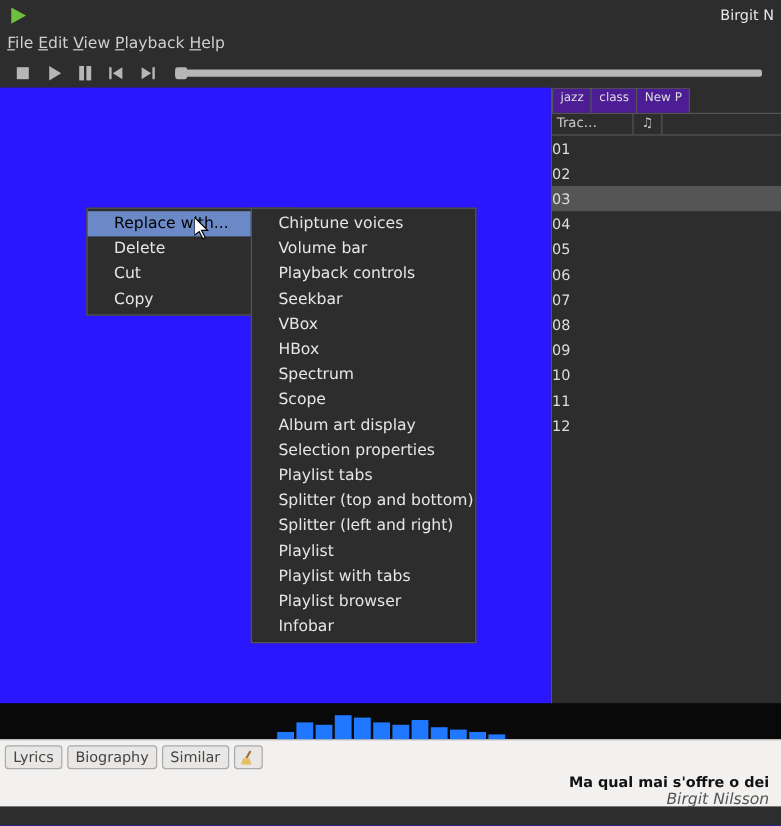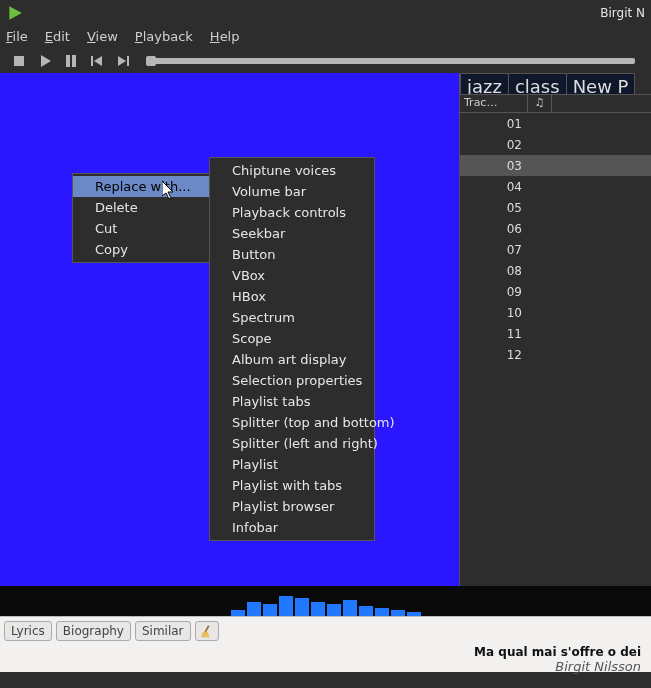--- a/index.html
+++ b/index.html
@@ -2,51 +2,51 @@
 <html><head>
 <meta charset="utf-8">
 <style>
   * { margin: 0; padding: 0; box-sizing: border-box; font-family: "DejaVu Sans", "Liberation Sans", Arial, sans-serif; }
   body { width: 651px; height: 688px; background: #2d2d2d; color: #e6e6e6; font-size: 13px; overflow: hidden; position: relative; }
   .titlebar { height: 25px; background: #2d2d2d; display: flex; align-items: center; padding: 0 6px; }
   .titlebar-logo { width: 18px; height: 18px; display: flex; align-items: center; justify-content: center; }
   .titlebar-spacer { flex: 1; }
   .titlebar-user { font-size: 12px; color: #e6e6e6; }
 
-  .menubar { height: 22px; background: #2d2d2d; display: flex; align-items: center; padding: 0 6px; gap: 17px; color: #cfcfcf; }
+  .menubar { height: 22px; background: #2d2d2d; display: flex; align-items: center; padding: 0 6px; gap: 4px; color: #cfcfcf; }
   .menubar span { cursor: pointer; }
   .menubar span u { text-decoration: underline; }
 
   .toolbar { height: 24px; background: #2d2d2d; display: flex; align-items: center; padding: 0 8px; gap: 4px; margin-top: 2px; }
   .tb-btn { width: 22px; height: 20px; display: flex; align-items: center; justify-content: center; color: #b6b6b6; }
   .tb-btn svg { width: 16px; height: 16px; display:block; }
   .seek { flex: 1; height: 6px; background: #b6b6b6; border-radius: 2px; margin: 0 8px; position: relative; }
   .seek-thumb { position: absolute; left: 0; top: -2px; width: 10px; height: 10px; background: #b6b6b6; border-radius: 2px; }
 
   .main { display: flex; height: 515px; }
   .left-pane { width: 459px; background: #2a16ff; position: relative; }
   .right-pane { flex: 1; background: #2d2d2d; border-left: 1px solid #555; display: flex; flex-direction: column; }
 
   .pl-tabs { display: flex; height: 22px; border-bottom: 1px solid #555; }
-  .pl-tab { border: 1px solid #555; border-bottom: none; padding: 2px 6px; font-size: 18px; background: #0f172a; color: #ddd; border-radius: 2px 2px 0 0; margin-right: -1px; white-space: nowrap; overflow: hidden; }
+  .pl-tab { border: 1px solid #555; border-bottom: none; padding: 2px 6px; font-size: 10px; background: #4c1d95; color: #ddd; border-radius: 2px 2px 0 0; margin-right: -1px; white-space: nowrap; overflow: hidden; }
   .pl-header { display: flex; height: 18px; border-bottom: 1px solid #555; font-size: 11px; color: #ccc; }
   .pl-header div { padding: 1px 4px; border-right: 1px solid #555; }
   .pl-col-trackno { width: 68px; overflow: hidden; text-overflow: ellipsis; white-space: nowrap; }
   .pl-col-icon { width: 24px; text-align: center; }
   .pl-body { flex: 1; overflow: hidden; }
   .pl-row { display: flex; height: 21px; align-items: center; font-size: 12px; color: #ddd; }
   .pl-row.selected { background: #555; }
-  .pl-row .c1 { width: 68px; text-align: right; padding-right: 6px; }
+  .pl-row .c1 { width: 68px; padding-right: 6px; }
 
   .ctx-menu { position: absolute; background: #2d2d2d; border: 1px solid #555; color: #e6e6e6; font-size: 13px; padding: 2px 0; z-index: 10; }
   .ctx-item { padding: 3px 18px 3px 22px; white-space: nowrap; position: relative; }
   .ctx-item.hover { background: #6b89c7; color: #000; }
   .ctx-arrow { position: absolute; right: 6px; top: 4px; font-size: 10px; }
   .ctx1 { left: 52px; top: 100px; width: 172px; margin-left: 20px; }
-  .ctx2 { left: 209px; top: 84px; width: 166px; }
+  .ctx2 { left: 209px; top: 100px; width: 188px; }
 
   .cursor { position: absolute; left: 162px; top: 108px; z-index: 20; pointer-events: none; }
 
   .bottom { position: absolute; left:0; right:0; top: calc(25px + 22px + 24px + 515px); }
   .spectrum { height: 30px; background: #090909; display:flex; align-items:flex-end; justify-content:center; gap:2px; padding: 0 120px; }
   .sp-bar { width: 14px; background: #1f78ff; }
   .info-panel { height: 56px; background: #f2f1f0; border-top: 1px solid #bbb; }
   .info-tabs { display:flex; gap:4px; padding:4px; }
   .info-tab { border:1px solid #aaa; background:#e8e7e6; color:#444; padding:2px 6px; border-radius:3px; font-size:12px; }
   .info-icon-btn { border:1px solid #aaa; background:#e8e7e6; padding:1px 4px; border-radius:3px; display:flex; align-items:center; }
@@ -117,21 +117,20 @@
         <div class="ctx-item">Delete</div>
         <div class="ctx-item">Cut</div>
         <div class="ctx-item">Copy</div>
       </div>
 
     <div class="ctx-menu ctx2" id="ctx2">
         <div class="ctx-item">Chiptune voices</div>
         <div class="ctx-item">Volume bar</div>
         <div class="ctx-item">Playback controls</div>
         <div class="ctx-item">Seekbar</div>
-        <div class="ctx-item">Button</div>
         <div class="ctx-item">VBox</div>
         <div class="ctx-item">HBox</div>
         <div class="ctx-item">Spectrum</div>
         <div class="ctx-item">Scope</div>
         <div class="ctx-item">Album art display</div>
         <div class="ctx-item">Selection properties</div>
         <div class="ctx-item">Playlist tabs</div>
         <div class="ctx-item">Splitter (top and bottom)</div>
         <div class="ctx-item">Splitter (left and right)</div>
         <div class="ctx-item">Playlist</div>

